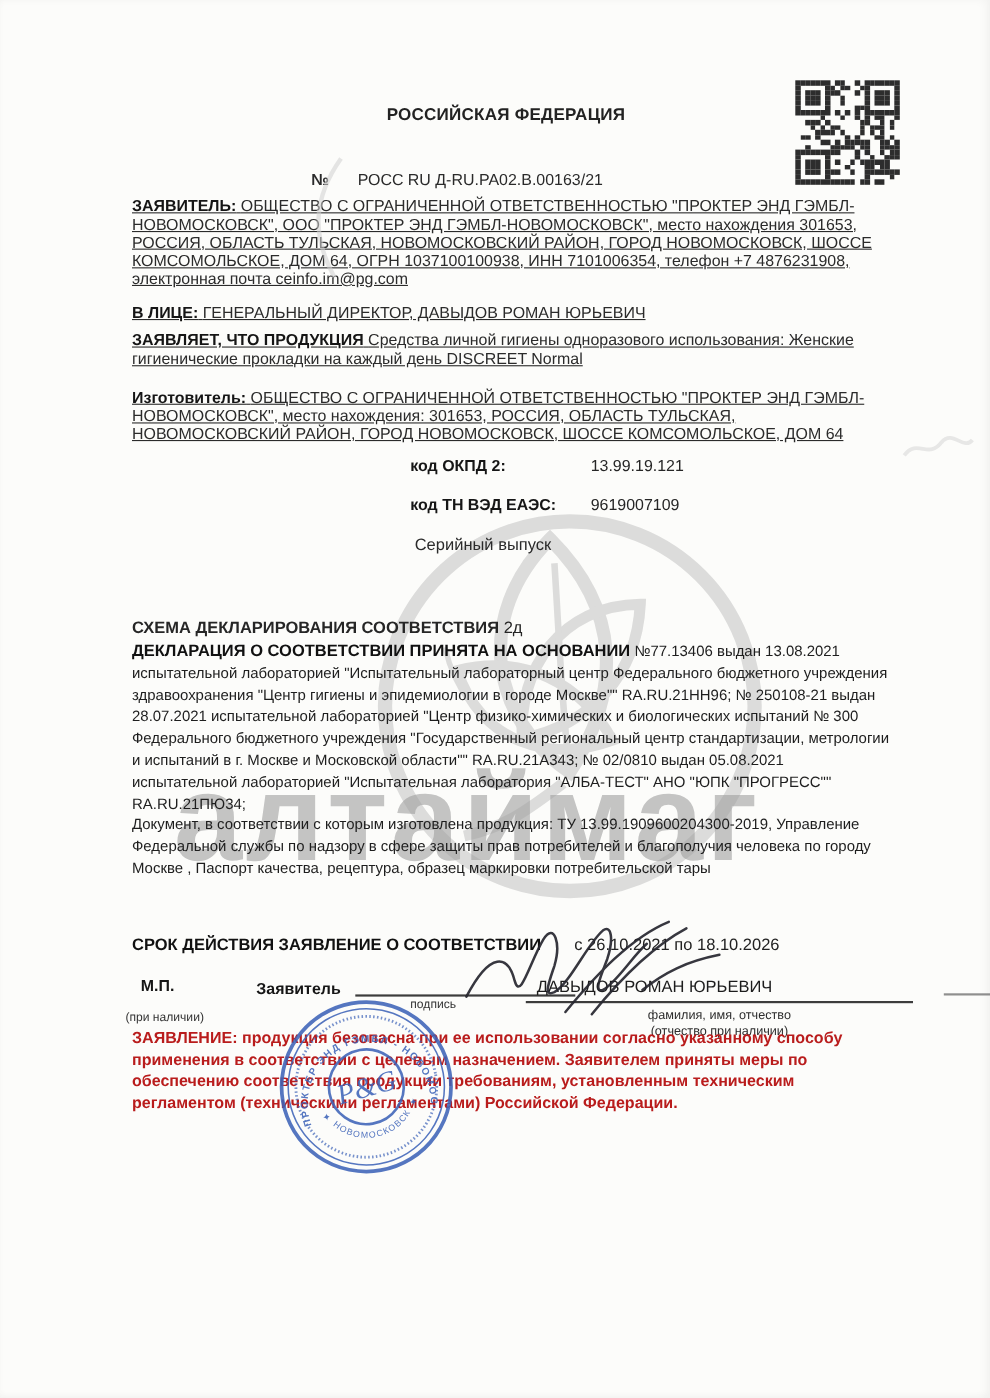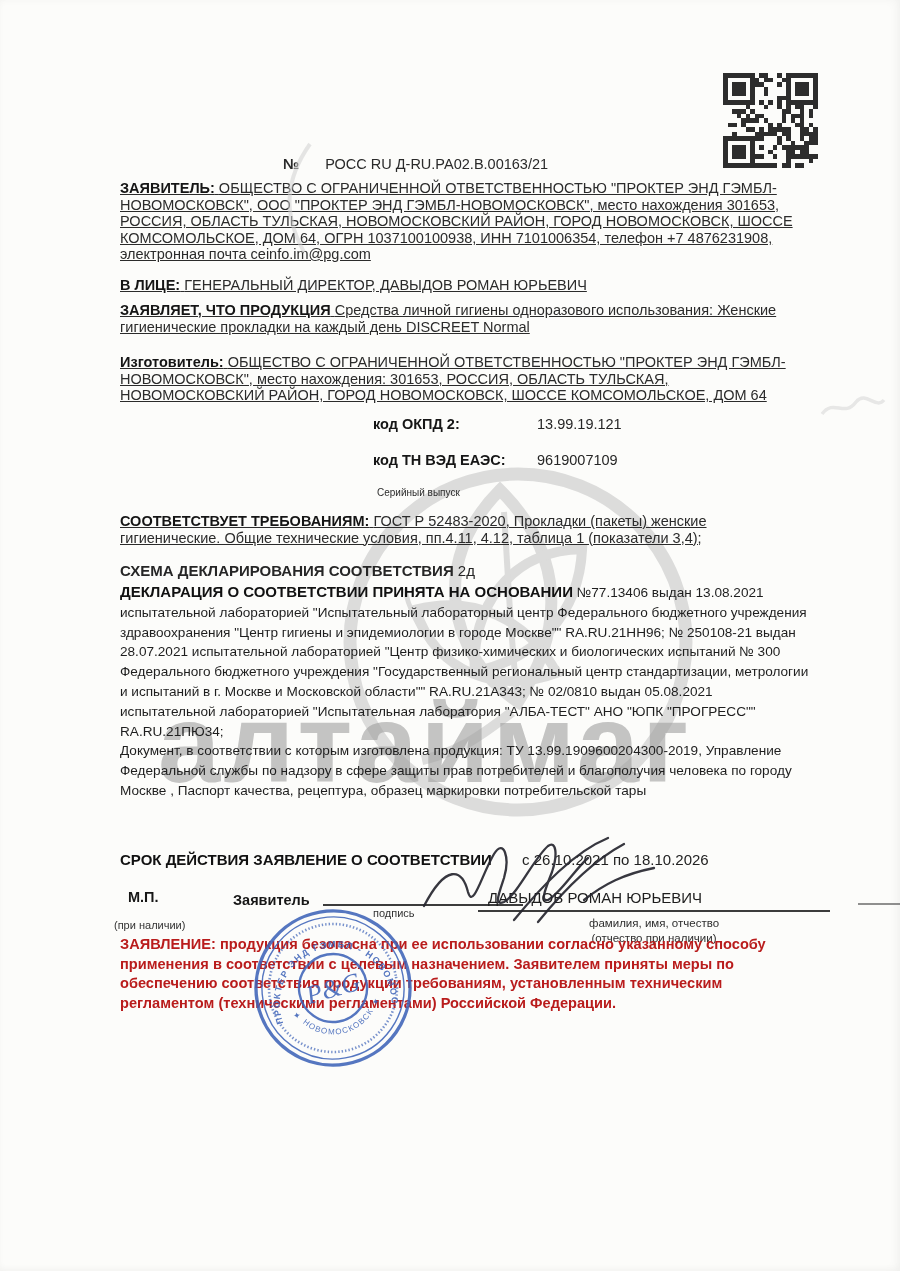--- a/index.html
+++ b/index.html
@@ -18,21 +18,21 @@
   .h-line{left:120px;width:680px;text-align:center;font-weight:bold;font-size:15.5px;color:#222;letter-spacing:.2px;}
   .num-line{left:283px;top:156px;font-size:14.5px;color:#2a2a2a;}
   .num-line b{margin-right:26px;}
   
   .para{left:120px;width:664px;font-size:14.5px;line-height:16.5px;color:#2b2b2b;margin:0;text-decoration:underline;}
   .para b, .lbl{color:#151515;}
   .wide{width:676px;}
   
   .code-row{left:373px;font-size:14.5px;display:flex;}
   .code-row .c-lbl{font-weight:bold;width:164px;color:#161616;}
-  .serial{left:377px;top:487px;font-size:10px;color:#2b2b2b;}
+  .serial{left:377px;top:487px;font-size:15px;color:#2b2b2b;}
   
   .basis{left:120px;width:692px;font-size:13.6px;line-height:19.8px;color:#1e1e1e;margin:0;}
   .basis .big-lbl{font-size:15px;font-weight:bold;color:#111;}
   .basis p{margin:0;}
   
   .validity{left:120px;top:851px;font-size:15px;}
   .validity b{color:#111;}
   .validity span{margin-left:26px;color:#222;}
   
   .mp{left:128px;top:889px;font-weight:bold;font-size:14.5px;color:#161616;}
@@ -297,20 +297,21 @@
         <i style="left:39px;top:93px"></i>
         <i style="left:43.5px;top:93px"></i>
         <i style="left:48px;top:93px"></i>
         <i style="left:52.5px;top:93px"></i>
         <i style="left:61.5px;top:93px"></i>
         <i style="left:66px;top:93px"></i>
         <i style="left:75px;top:93px"></i>
         <i style="left:79.5px;top:93px"></i>
       </div>
 
+    <div class="abs h-line" style="top:96px">РОССИЙСКАЯ ФЕДЕРАЦИЯ</div>
 
     <div class="abs num-line">
       <b>№</b><span>РОСС RU Д-RU.РА02.В.00163/21</span>
     </div>
 
     <p class="abs para wide" style="top:180px">
       <b>ЗАЯВИТЕЛЬ:</b>
       <span>ОБЩЕСТВО С ОГРАНИЧЕННОЙ ОТВЕТСТВЕННОСТЬЮ "ПРОКТЕР ЭНД ГЭМБЛ-НОВОМОСКОВСК", ООО "ПРОКТЕР ЭНД ГЭМБЛ-НОВОМОСКОВСК", место нахождения 301653, РОССИЯ, ОБЛАСТЬ ТУЛЬСКАЯ, НОВОМОСКОВСКИЙ РАЙОН, ГОРОД НОВОМОСКОВСК, ШОССЕ КОМСОМОЛЬСКОЕ, ДОМ 64, ОГРН 1037100100938, ИНН 7101006354, телефон +7 4876231908, электронная почта ceinfo.im@pg.com</span>
     </p>
 
@@ -332,24 +333,20 @@
     <div class="abs code-row" style="top:416px">
       <span class="c-lbl">код ОКПД 2:</span>
       <span>13.99.19.121</span>
     </div>
     <div class="abs code-row" style="top:452px">
       <span class="c-lbl">код ТН ВЭД ЕАЭС:</span>
       <span>9619007109</span>
     </div>
     <div class="abs serial">Серийный выпуск</div>
 
-    <p class="abs para wide" style="top:513px">
-      <b>СООТВЕТСТВУЕТ ТРЕБОВАНИЯМ:</b>
-      <span>ГОСТ Р 52483-2020, Прокладки (пакеты) женские гигиенические. Общие технические условия, пп.4.11, 4.12, таблица 1 (показатели 3,4);</span>
-    </p>
 
     <div class="abs" style="left:120px;top:562px;font-size:15px">
       <b>СХЕМА ДЕКЛАРИРОВАНИЯ СООТВЕТСТВИЯ</b>
       <span>2д</span>
     </div>
 
     <div class="abs basis" style="top:582px">
       <p>
         <span class="big-lbl">ДЕКЛАРАЦИЯ О СООТВЕТСТВИИ ПРИНЯТА НА ОСНОВАНИИ</span>
         <span>№77.13406 выдан 13.08.2021 испытательной лабораторией "Испытательный лабораторный центр Федерального бюджетного учреждения здравоохранения "Центр гигиены и эпидемиологии в городе Москве"" RA.RU.21НН96; № 250108-21 выдан 28.07.2021 испытательной лабораторией "Центр физико-химических и биологических испытаний № 300 Федерального бюджетного учреждения "Государственный региональный центр стандартизации, метрологии и испытаний в г. Москве и Московской области"" RA.RU.21А343; № 02/0810 выдан 05.08.2021 испытательной лабораторией "Испытательная лаборатория "АЛБА-ТЕСТ" АНО "ЮПК "ПРОГРЕСС"" RA.RU.21ПЮ34;</span>

